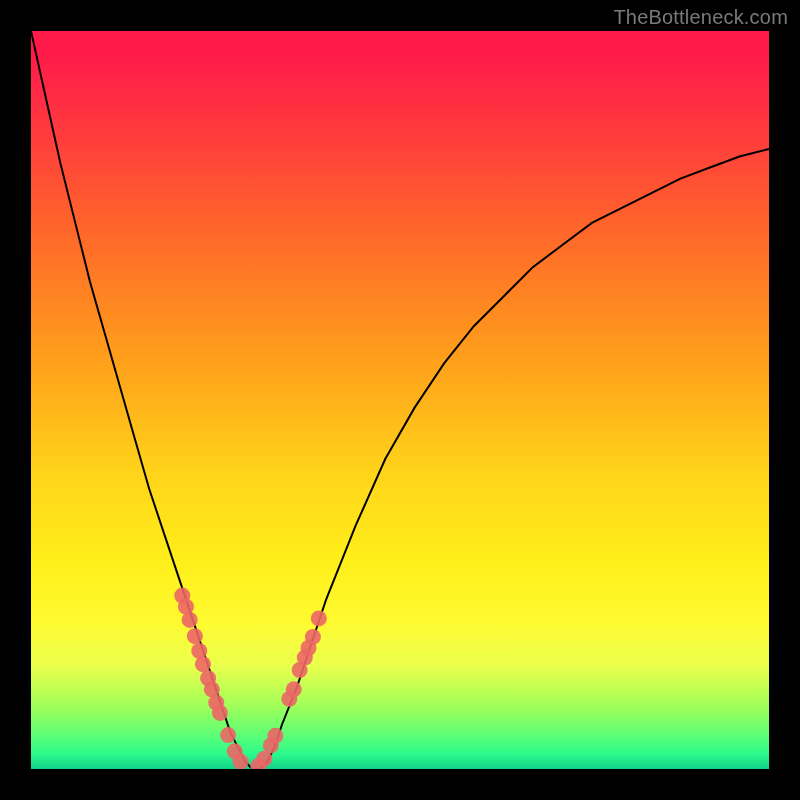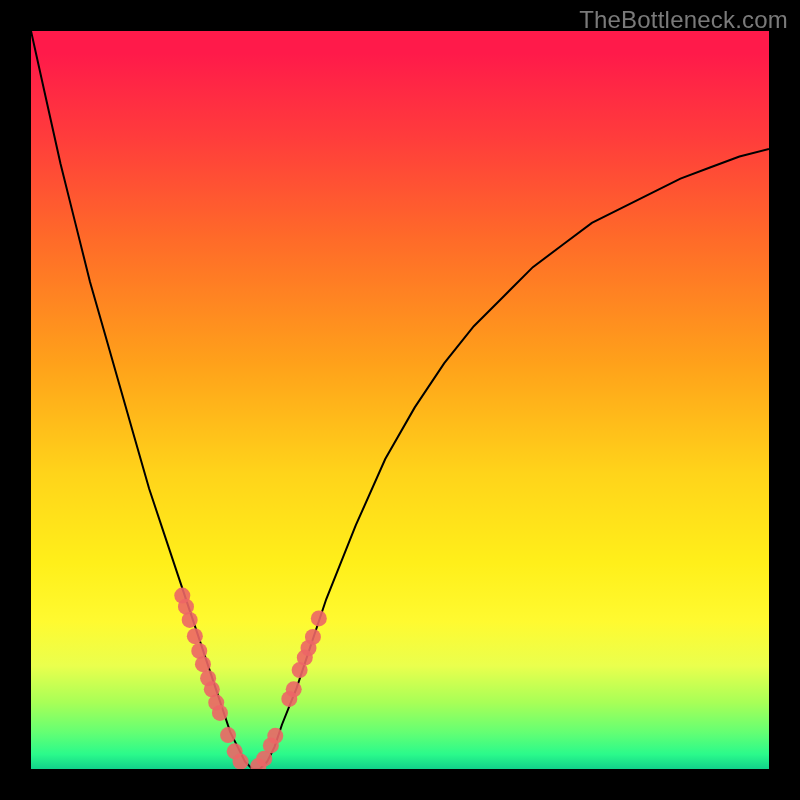--- a/index.html
+++ b/index.html
@@ -38,21 +38,21 @@
       #65ff73 95%,
       #2bfa8b 98%,
       #11d18a 100%
     );
   }
   .watermark {
     position: absolute;
     top: 6px;
     right: 12px;
     color: #7a7a7a;
-    font-size: 24px;
+    font-size: 20px;
     font-weight: 500;
     letter-spacing: 0.2px;
     font-family: Arial, sans-serif;
   }
   svg.curve {
     position: absolute;
     left: 0;
     top: 0;
     width: 738px;
     height: 738px;

